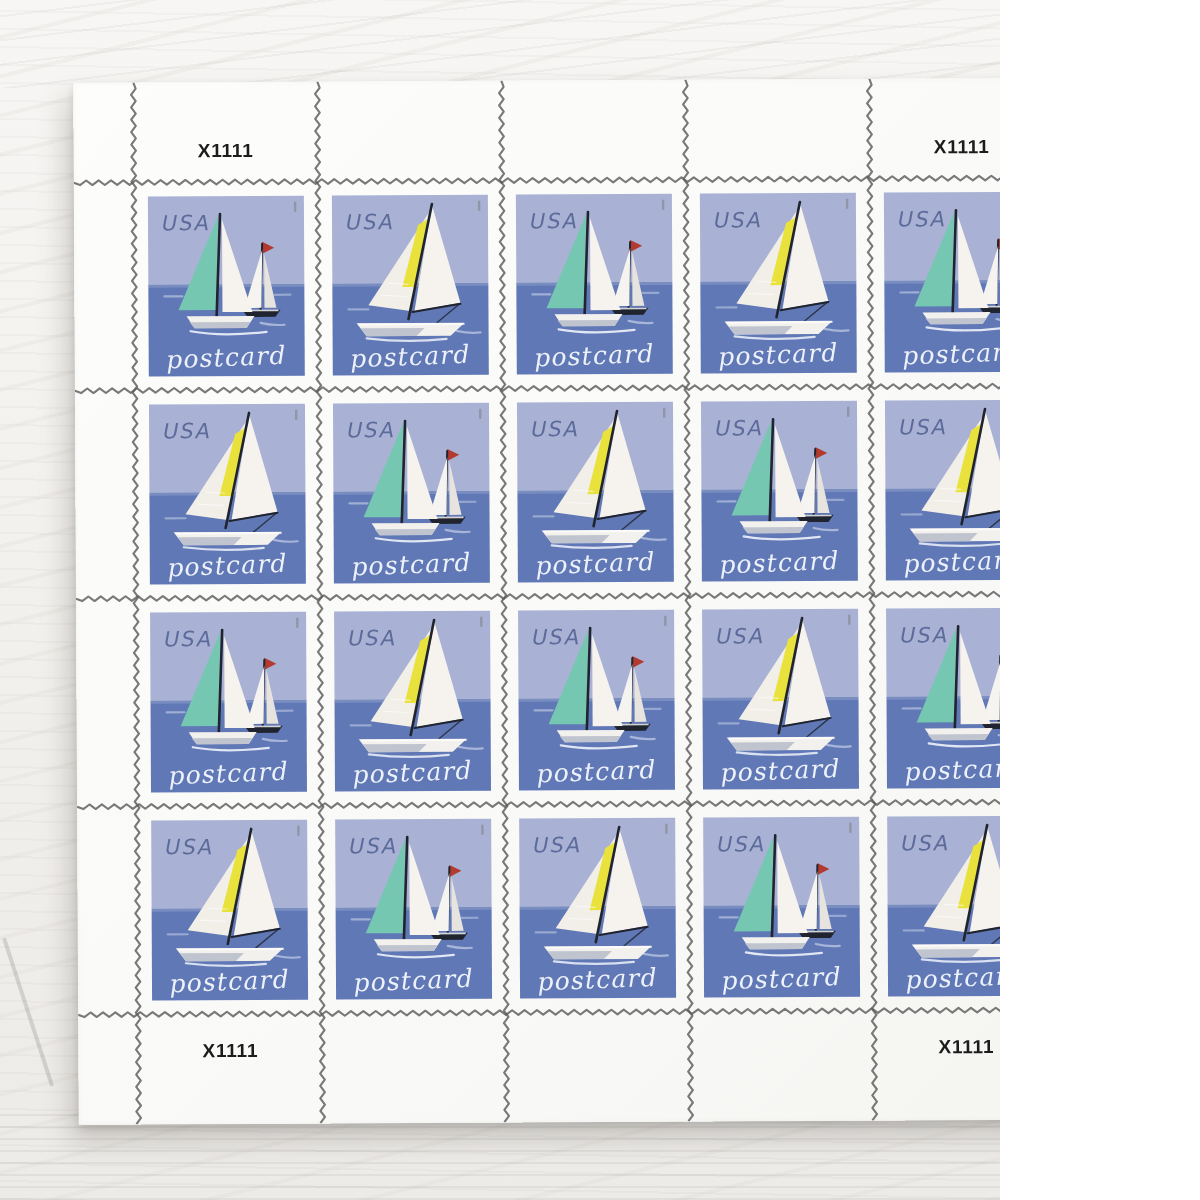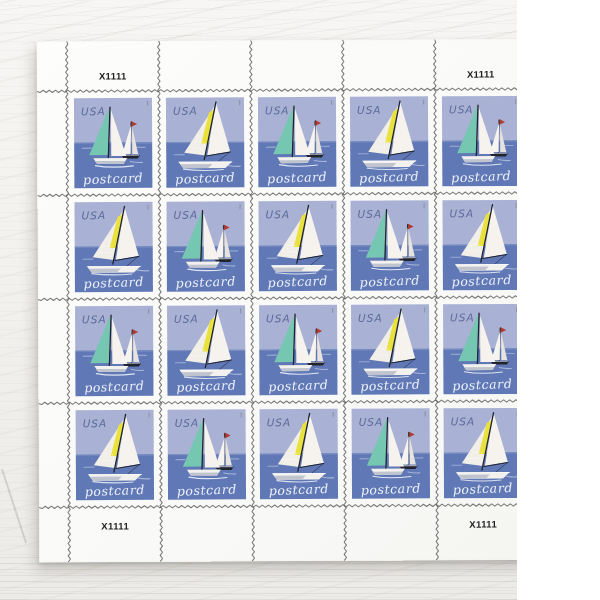--- a/index.html
+++ b/index.html
@@ -1,17 +1,17 @@
 <!DOCTYPE html>
 <html style="--sky: #a9b2d4; --sea: #6078b6; --teal: #76c7b1; --yellow: #e9e23d; --red: #b23a2e; --mast: #20242e; --hull_gray: #bfc4cf; --usa_text: #5d6b9b; --postcard_text: #edf1f9; --perf: #5b5b5b; --sheet_paper: #fbfbfa;"><head>
 <meta charset="utf-8">
 <style>
   html,body{margin:0;padding:0;}
   .stage{position:relative;width:500px;height:600px;overflow:hidden;
-         font-family:"Liberation Sans",sans-serif;background:#f2f1ee;padding-left:17px;}
+         font-family:"Liberation Sans",sans-serif;background:#f2f1ee;}
 
   
   .wood{position:absolute;inset:0;
     background:
       repeating-linear-gradient(-14deg, rgba(213,209,203,.20) 0 2px, rgba(255,255,255,0) 2px 19px),
       repeating-linear-gradient(1deg, rgba(0,0,0,.022) 0 1px, rgba(0,0,0,0) 1px 9px),
       linear-gradient(180deg,#f7f6f4 0%,#f2f0ed 55%,#edebe8 100%);}
   .wood-grain-top{position:absolute;left:0;right:0;top:0;height:44px;
     background:repeating-linear-gradient(-7deg, rgba(0,0,0,.035) 0 1px, rgba(0,0,0,0) 1px 12px);}
   .wood-grain-bottom{position:absolute;left:0;right:0;bottom:0;height:48px;

